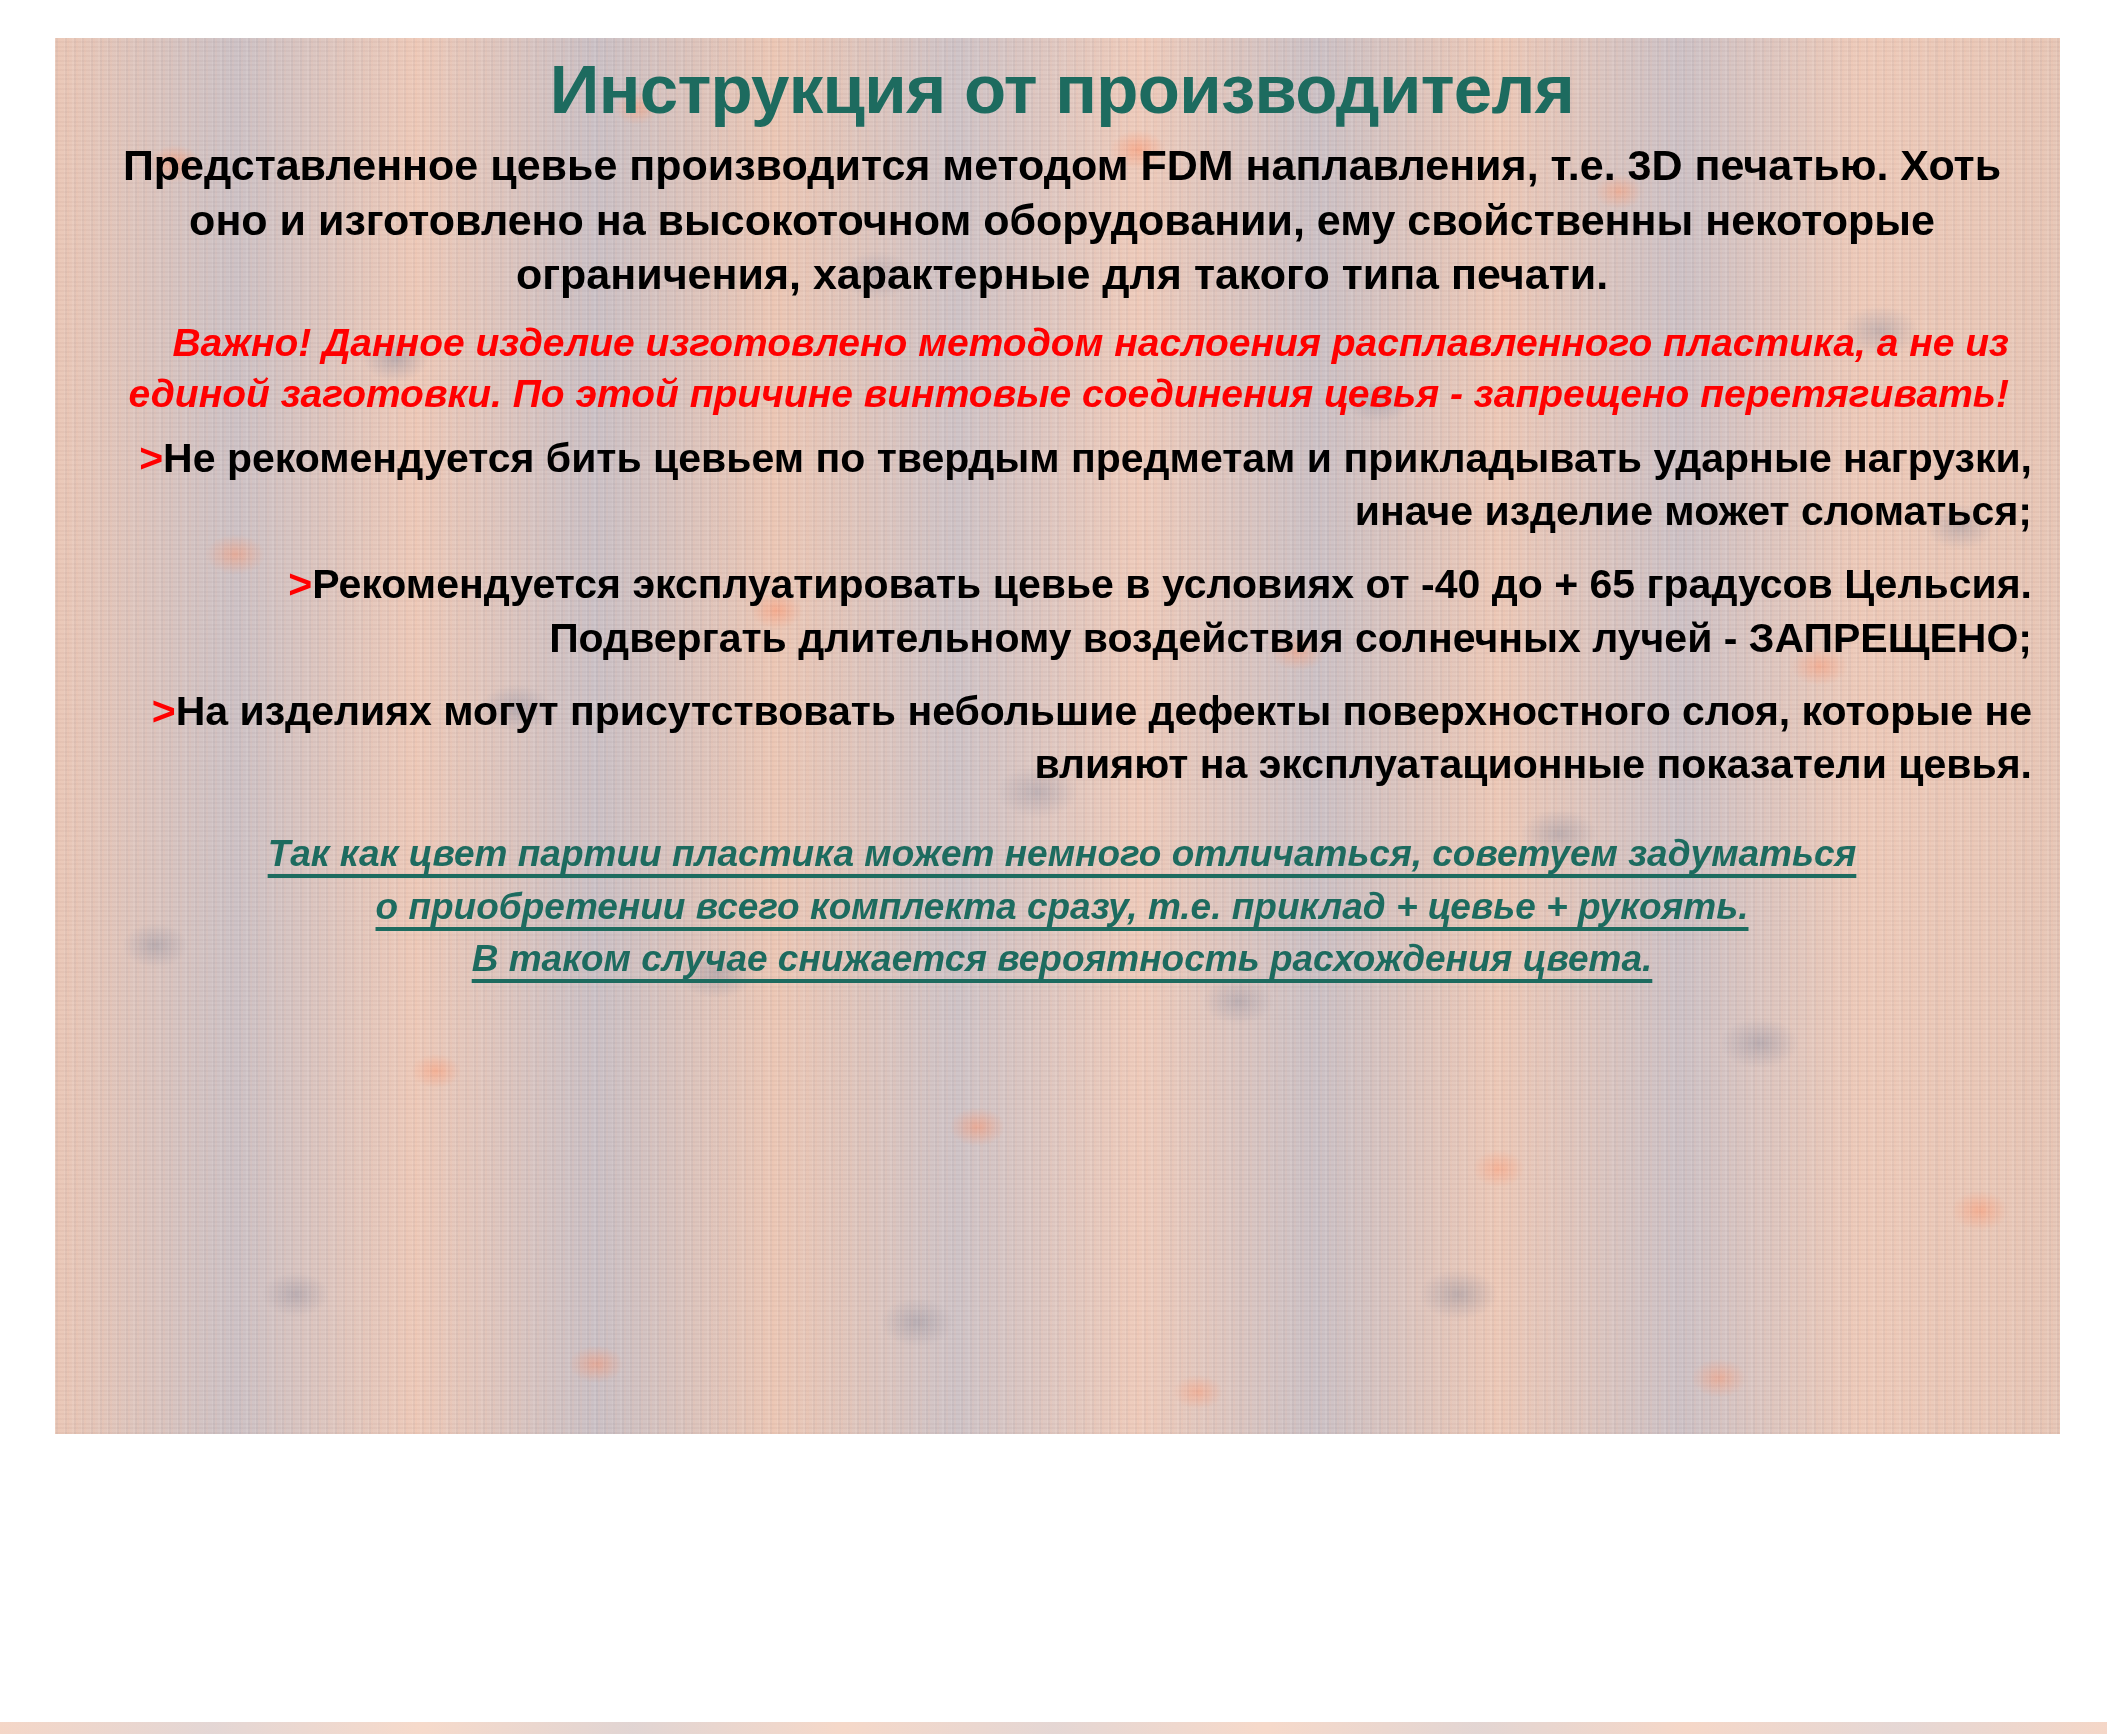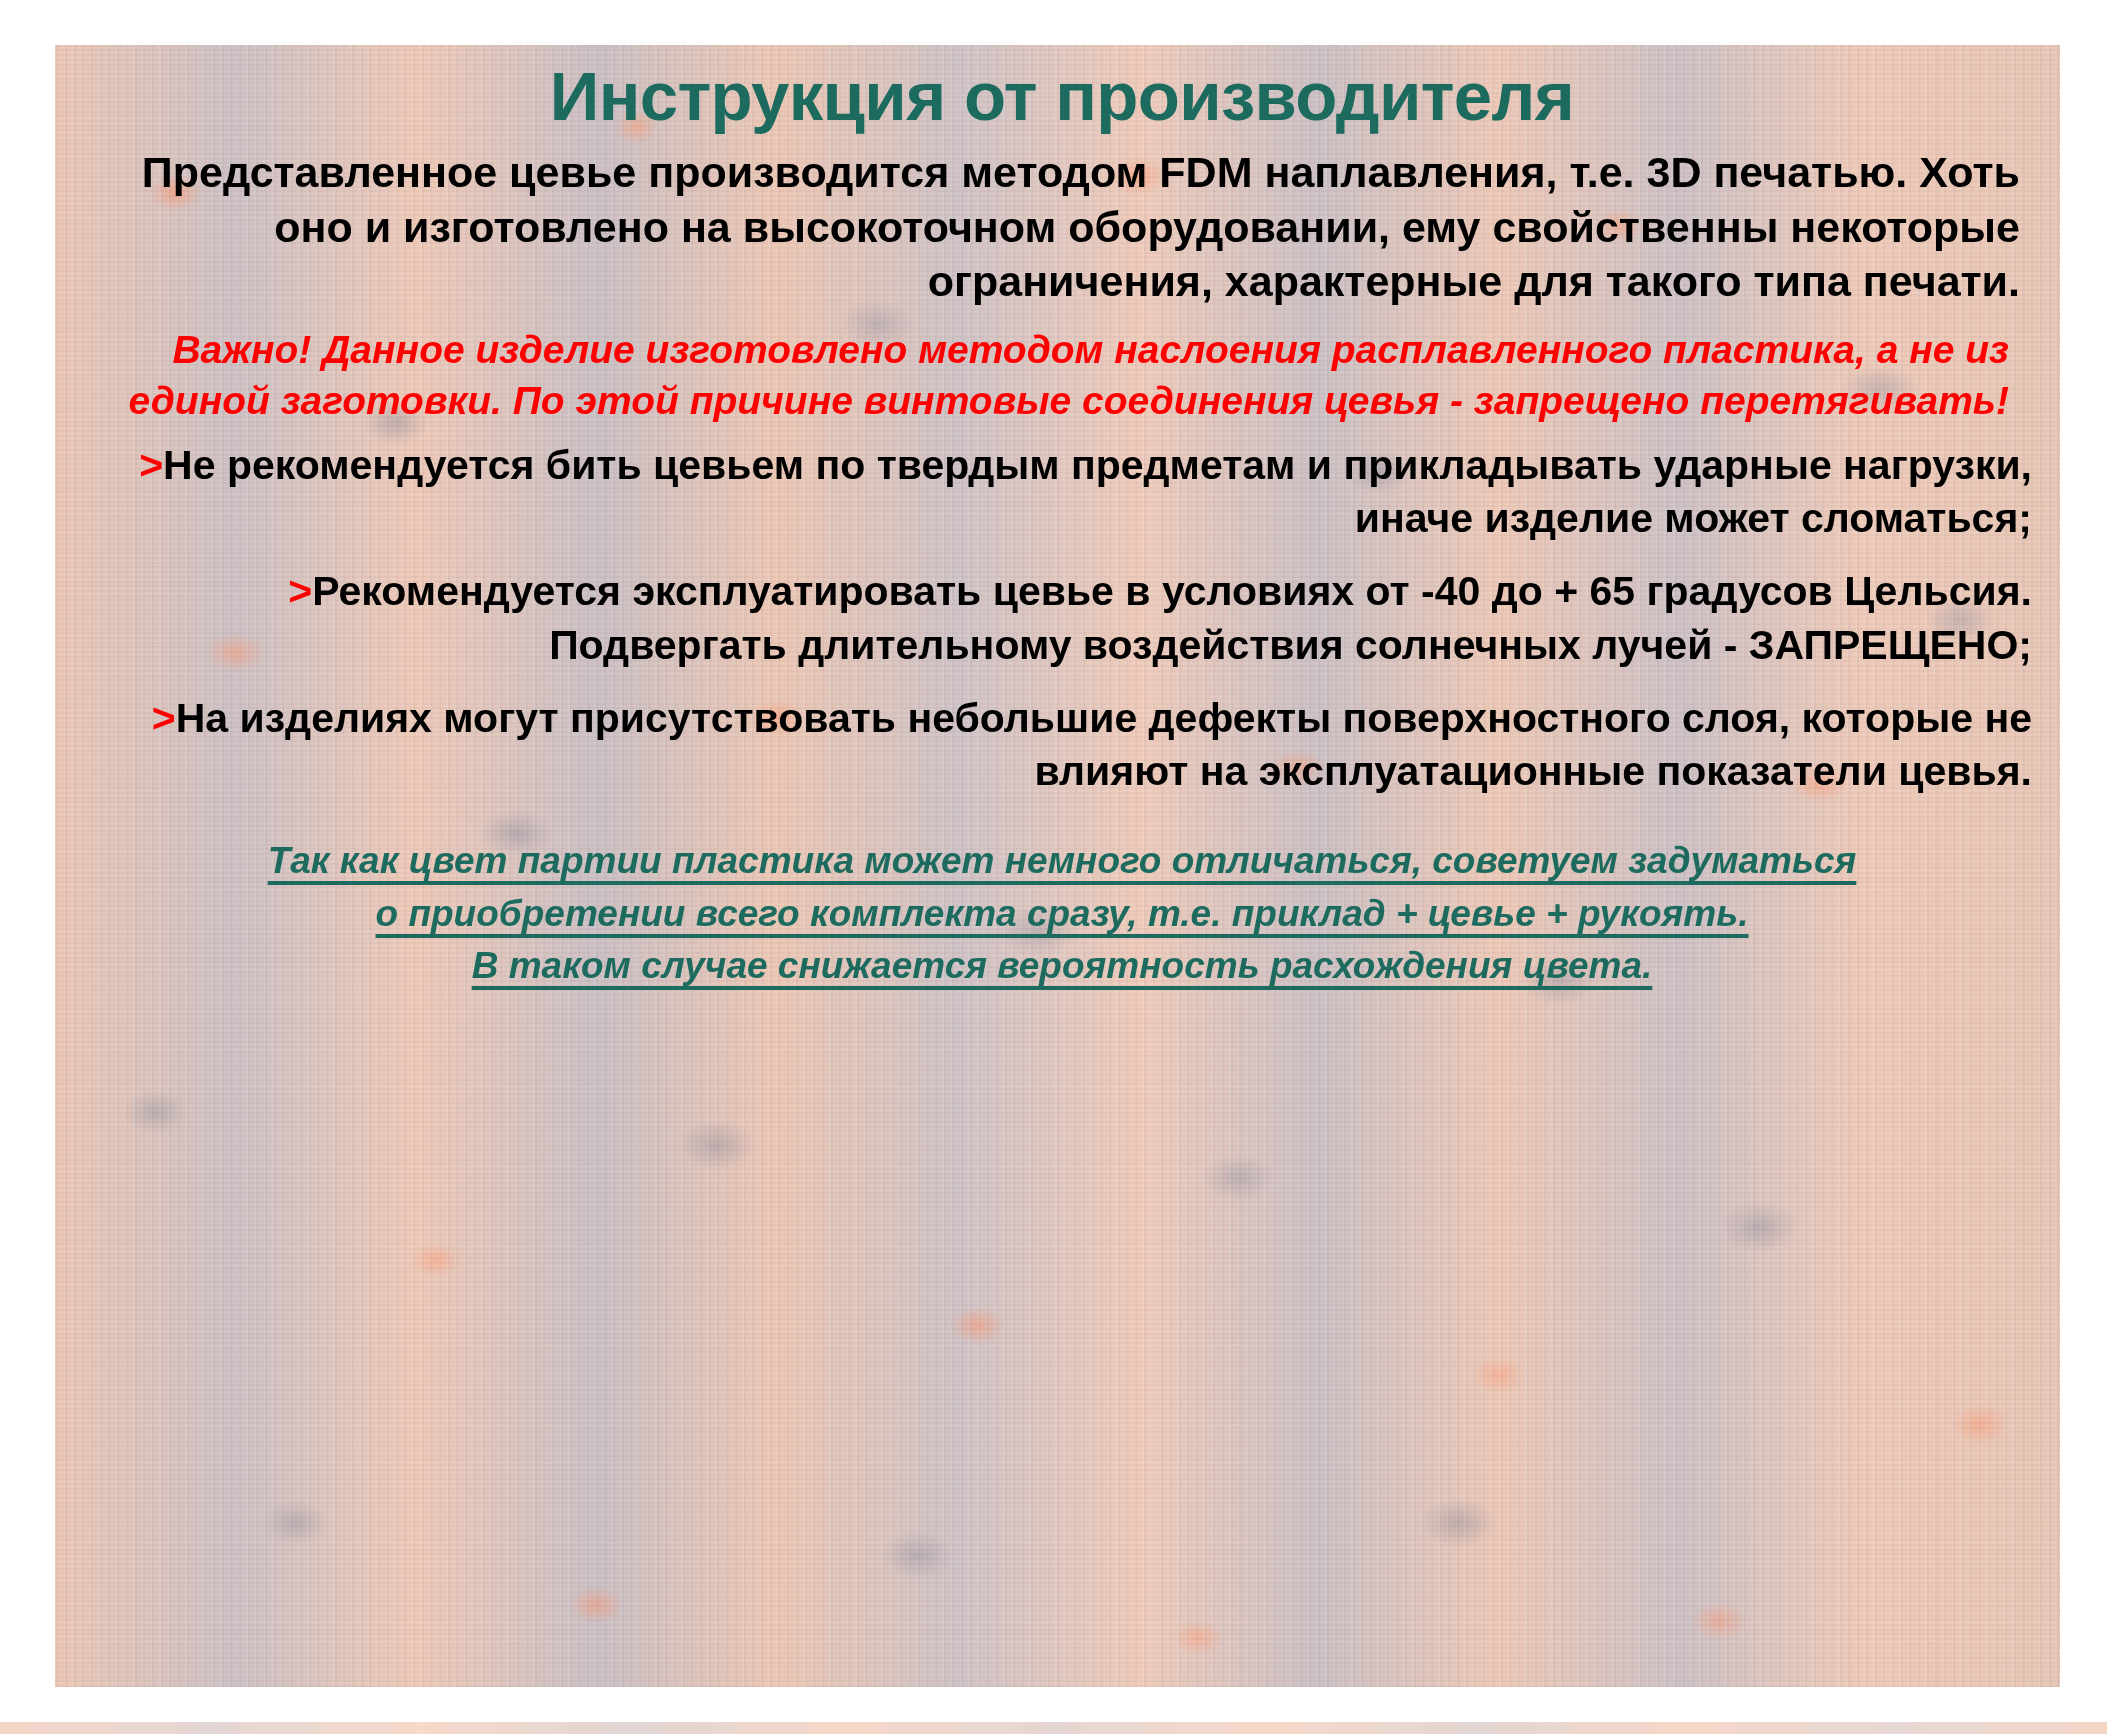--- a/index.html
+++ b/index.html
@@ -12,23 +12,23 @@
     width: 2108px;
     height: 1734px;
     overflow: hidden;
     font-family: "Liberation Sans", "DejaVu Sans", sans-serif;
   }
 
   
   .panel {
     position: absolute;
     left: 55px;
-    top: 45px;
+    top: 38px;
     width: 2005px;
-    height: 1642px;
+    height: 1396px;
     overflow: hidden;
     background-color: #d7c7c4;
     background-image:
       radial-gradient(ellipse 37px 27px at 6% 9%,   rgba(255,140,95,.55), rgba(255,140,95,0) 70%),
       radial-gradient(ellipse 47px 32px at 17% 23%, rgba(150,146,160,.55), rgba(150,146,160,0) 70%),
       radial-gradient(ellipse 32px 24px at 29% 5%,  rgba(255,150,105,.50), rgba(255,150,105,0) 70%),
       radial-gradient(ellipse 53px 35px at 41% 17%, rgba(160,152,163,.50), rgba(160,152,163,0) 70%),
       radial-gradient(ellipse 40px 28px at 54% 8%,  rgba(255,135,90,.48),  rgba(255,135,90,0) 70%),
       radial-gradient(ellipse 48px 31px at 66% 26%, rgba(148,144,158,.52), rgba(148,144,158,0) 70%),
       radial-gradient(ellipse 35px 25px at 78% 11%, rgba(255,152,110,.50), rgba(255,152,110,0) 70%),
@@ -113,21 +113,21 @@
     color: #1d6b5f;
     font-size: 69px;
     font-weight: bold;
     line-height: 1.05;
     letter-spacing: -0.7px;
     margin: 16px 0 12px 0;
     white-space: nowrap;
   }
 
   .intro {
-    text-align: right;
+    text-align: center;
     color: #000000;
     font-size: 43px;
     font-weight: bold;
     line-height: 1.26;
     margin: 0 12px 6.7px 12px;
   }
 
   .important {
     text-align: right;
     color: #ff0000;

